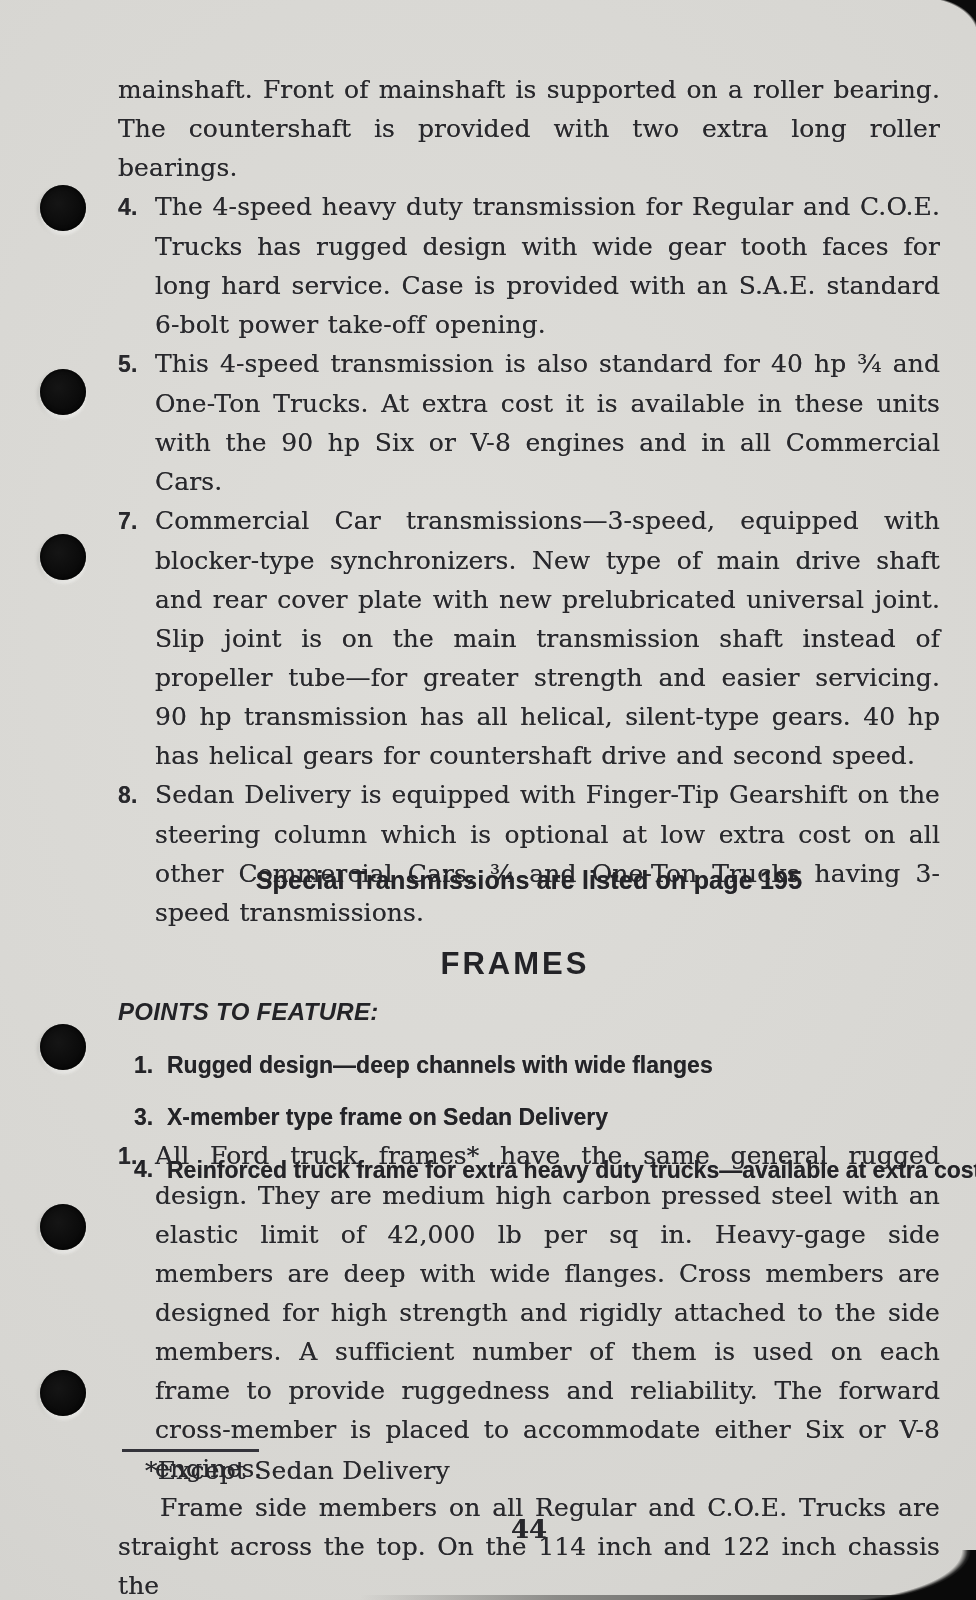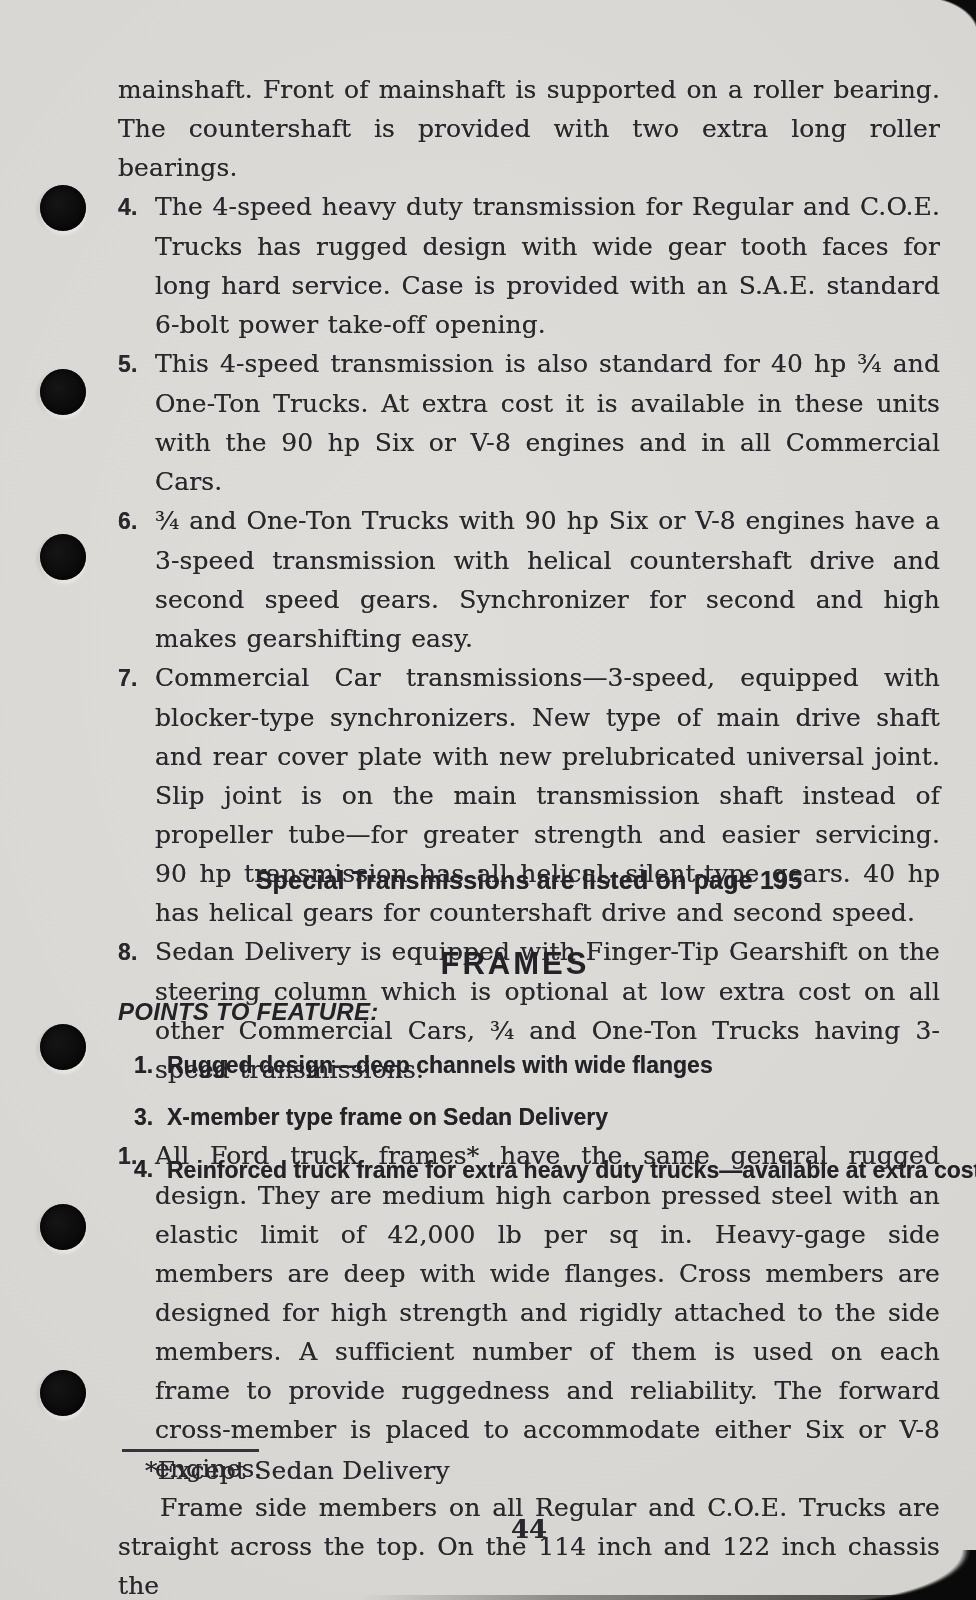--- a/index.html
+++ b/index.html
@@ -93,21 +93,20 @@
   <div class="hole" style="top:369px"></div>
   <div class="hole" style="top:534px"></div>
   <div class="hole" style="top:1024px"></div>
   <div class="hole" style="top:1204px"></div>
   <div class="hole" style="top:1370px"></div>
 
   <div class="copy trans-block">
     <p class="intro">mainshaft. Front of mainshaft is supported on a roller bearing. The countershaft is provided with two extra long roller bearings.</p>
     <p class="hang"><span class="num">4.</span><span>The 4-speed heavy duty transmission for Regular and C.O.E. Trucks has rugged design with wide gear tooth faces for long hard service. Case is provided with an S.A.E. standard 6-bolt power take-off opening.</span></p>
     <p class="hang"><span class="num">5.</span><span>This 4-speed transmission is also standard for 40 hp ¾ and One-Ton Trucks. At extra cost it is available in these units with the 90 hp Six or V-8 engines and in all Commercial Cars.</span></p>
-    <p class="hang"><span class="num">6.</span><span>¾ and One-Ton Trucks with 90 hp Six or V-8 engines have a 3-speed transmission with helical countershaft drive and second speed gears. Synchronizer for second and high makes gearshifting easy.</span></p>
     <p class="hang"><span class="num">7.</span><span>Commercial Car transmissions—3-speed, equipped with blocker-type synchronizers. New type of main drive shaft and rear cover plate with new prelubricated universal joint. Slip joint is on the main transmission shaft instead of propeller tube—for greater strength and easier servicing. 90 hp transmission has all helical, silent-type gears. 40 hp has helical gears for countershaft drive and second speed.</span></p>
     <p class="hang"><span class="num">8.</span><span>Sedan Delivery is equipped with Finger-Tip Gearshift on the steering column which is optional at low extra cost on all other Commercial Cars, ¾ and One-Ton Trucks having 3-speed transmissions.</span></p>
   </div>
 
   <div class="note">Special Transmissions are listed on page 195</div>
 
   <div class="frames-title">FRAMES</div>
   <div class="points-heading">POINTS TO FEATURE:</div>
 
   <div class="points">

